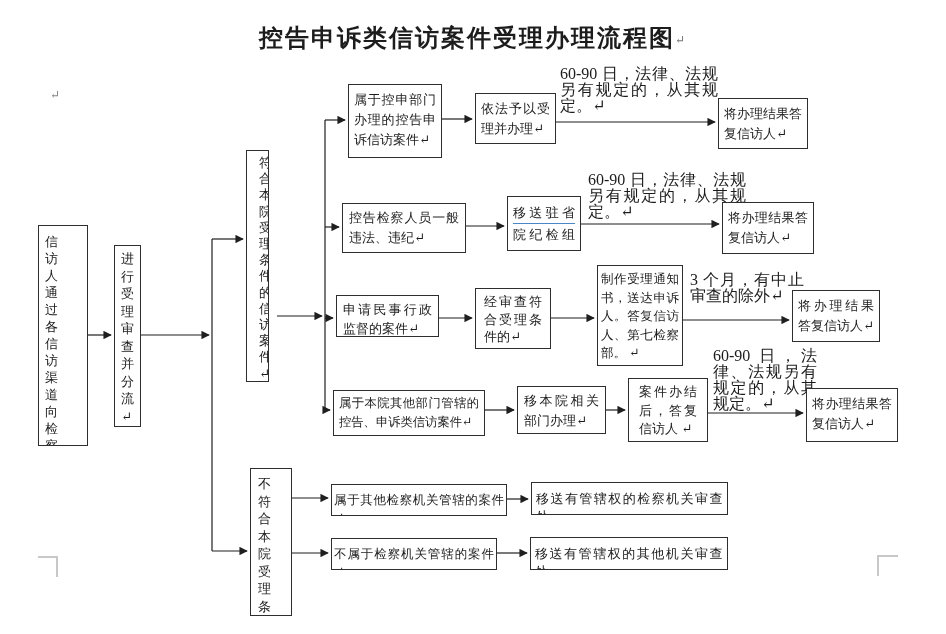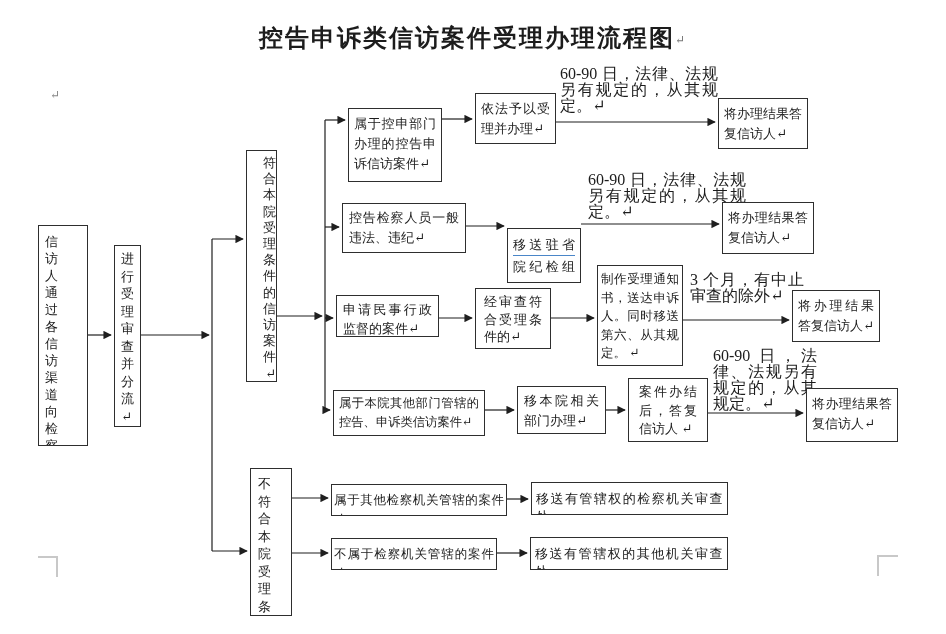--- a/index.html
+++ b/index.html
@@ -1,46 +1,46 @@
 <!DOCTYPE html>
 <html><head>
 <meta charset="utf-8">
 <style>
   html,body{margin:0;padding:0;background:#ffffff;}
   .page{position:relative;width:946px;height:634px;background:#fff;overflow:hidden;
-        font-family:"Liberation Serif","DejaVu Serif",serif;color:#1c1c1c;border-radius:14px;}
+        font-family:"Liberation Serif","DejaVu Serif",serif;color:#1c1c1c;}
   .title{position:absolute;top:22px;left:0;width:100%;text-align:center;
          font-size:24px;font-weight:bold;letter-spacing:2px;}
   .ret{font-size:12px;color:#777;font-weight:normal;vertical-align:2px;}
   .pmark{position:absolute;left:50px;top:88px;font-size:12px;color:#888;}
   .bx{position:absolute;border:1px solid #2e2e2e;background:#fff;box-sizing:border-box;
       font-size:13px;line-height:20px;padding:5px 5px;text-align:justify;
       word-break:break-all;overflow:hidden;}
   .note{position:absolute;font-size:16px;line-height:16px;text-align:justify;
         word-break:break-all;}
   .ul-blue{display:block;text-align-last:justify;border-bottom:1.5px solid #4a86c8;}
   .blk{display:block;}
   svg.wires{position:absolute;left:0;top:0;pointer-events:none;}
 
   #b-source{left:38px;top:225px;width:50px;height:221px;letter-spacing:9px;
             padding:7px 2px 0 6px;line-height:17px;text-align:left;}
   #b-triage{left:114px;top:245px;width:27px;height:182px;padding:4px 0 0 6px;
             line-height:17.5px;text-align:left;}
   #t-7days{position:absolute;left:156px;top:206px;width:50px;font-size:12.5px;
            line-height:20px;text-align:justify;word-break:break-all;}
-  #b-accepted{left:246px;top:150px;width:31px;height:232px;padding:4px 0 0 12px;
+  #b-accepted{left:246px;top:150px;width:23px;height:232px;padding:4px 0 0 12px;
               line-height:16.2px;text-align:right;}
   #b-rejected{left:250px;top:468px;width:42px;height:148px;letter-spacing:7px;
               padding:6px 0 0 7px;line-height:17.5px;text-align:left;}
-  #r1a{left:348px;top:84px;width:94px;height:74px;margin-top:24px;}
+  #r1a{left:348px;top:84px;width:94px;height:74px;}
   #r1b{left:475px;top:93px;width:81px;height:51px;}
   #n1{left:560px;top:66px;width:158px;}
   #r1c{left:718px;top:98px;width:90px;height:51px;}
   #r2a{left:342px;top:203px;width:124px;height:50px;padding:4px 6px;}
-  #r2b{left:507px;top:196px;width:74px;height:55px;line-height:21px;margin-top:32px;}
+  #r2b{left:507px;top:196px;width:74px;height:55px;line-height:21px;}
   #n2{left:588px;top:172px;width:158px;}
   #r2c{left:722px;top:202px;width:92px;height:52px;}
   #r3a{left:336px;top:295px;width:103px;height:42px;padding:4px 6px;line-height:19px;}
   #r3b{left:475px;top:288px;width:76px;height:61px;padding:4px 8px;line-height:17.5px;}
   #r3c{left:597px;top:265px;width:86px;height:101px;font-size:12.5px;line-height:18.6px;padding:4px 3px;}
   #n3{left:690px;top:272px;width:114px;}
   #r3d{left:792px;top:290px;width:88px;height:52px;}
   #r4a{left:333px;top:390px;width:152px;height:46px;font-size:12.3px;line-height:19px;padding:3px 5px;}
   #r4b{left:517px;top:386px;width:89px;height:48px;padding:4px 6px;}
   #r4c{left:628px;top:378px;width:80px;height:64px;line-height:18.5px;padding:4px 10px;}
@@ -73,21 +73,21 @@
   <div class="bx" id="r2a">控告检察人员一般违法、违纪↵</div>
   <div class="bx" id="r2b">
       <span class="ul-blue">移送驻省</span>
       <span class="blk">院纪检组↵</span>
     </div>
   <div class="note" id="n2">60-90 日，法律、法规另有规定的，从其规定。↵</div>
   <div class="bx" id="r2c">将办理结果答复信访人↵</div>
 
   <div class="bx" id="r3a">申请民事行政监督的案件↵</div>
   <div class="bx" id="r3b">经审查符合受理条件的↵</div>
-  <div class="bx" id="r3c">制作受理通知书，送达申诉人。同时移送第六、从其规定。 ↵</div>
+  <div class="bx" id="r3c">制作受理通知书，送达申诉人。答复信访人、第七检察部。 ↵</div>
   <div class="note" id="n3">3 个月，有中止审查的除外↵</div>
   <div class="bx" id="r3d">将办理结果答复信访人↵</div>
 
   <div class="bx" id="r4a">属于本院其他部门管辖的控告、申诉类信访案件↵</div>
   <div class="bx" id="r4c">案件办结后，答复信访人 ↵</div>
   <div class="bx" id="r4b">移本院相关部门办理↵</div>
   <div class="note" id="n4">60-90 日，法律、法规另有规定的，从其规定。↵</div>
   <div class="bx" id="r4d">将办理结果答复信访人↵</div>
 
   <div class="bx" id="bb1a">属于其他检察机关管辖的案件↵</div>

